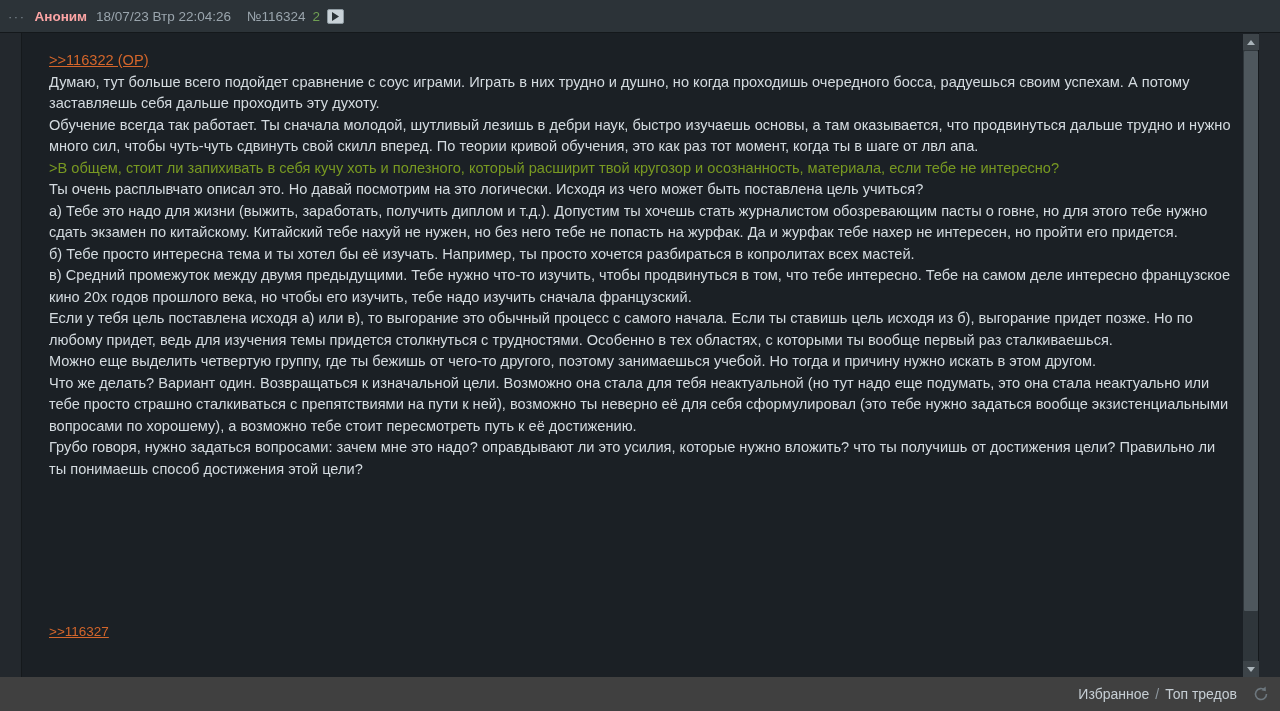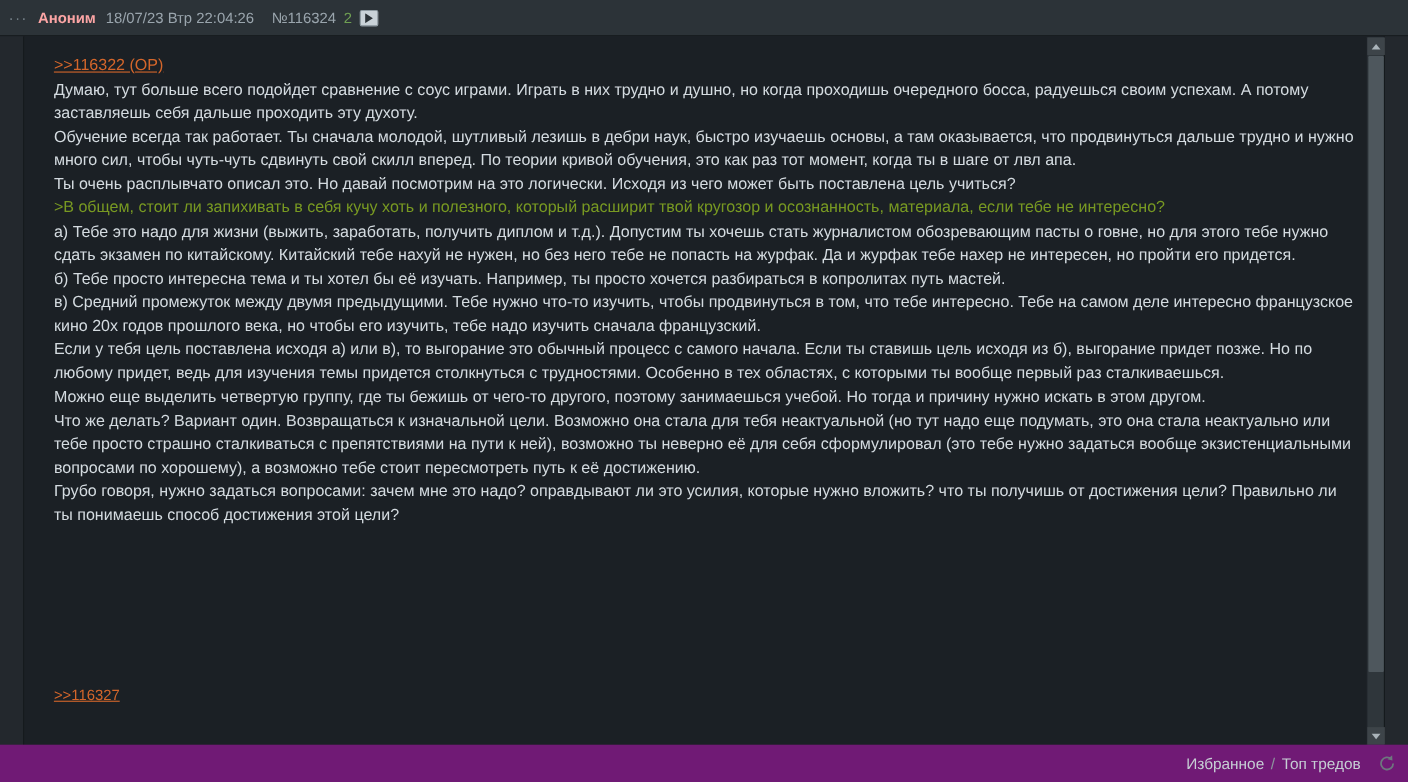--- a/index.html
+++ b/index.html
@@ -146,21 +146,21 @@
     width: 22px; height: 678px;
     background: #23282d;
     border-left: 1px solid #15191c;
   }
 
   
   .bottom-bar {
     position: absolute;
     left: 0; bottom: 0;
     width: 1280px; height: 34px;
-    background: #701a75;
+    background: #404040;
     display: flex;
     align-items: center;
     justify-content: flex-end;
     padding-right: 10px;
     font-size: 14px;
     color: #c6ced4;
   }
   .bottom-link { cursor: pointer; }
   .bottom-sep { margin: 0 6px; color: #8d979e; }
   .refresh-icon {
@@ -194,24 +194,24 @@
   <div class="left-strip"></div>
 
   <div class="right-strip"></div>
 
   <div class="post-body">
     <div class="para-tight" style="margin-bottom:0;">
       <span class="reflink-op"><span class="u">&gt;&gt;116322 (OP)</span></span>
     </div>
     <p class="para">Думаю, тут больше всего подойдет сравнение с соус играми. Играть в них трудно и душно, но когда проходишь очередного босса, радуешься своим успехам. А потому заставляешь себя дальше проходить эту духоту.</p>
     <p class="para">Обучение всегда так работает. Ты сначала молодой, шутливый лезишь в дебри наук, быстро изучаешь основы, а там оказывается, что продвинуться дальше трудно и нужно много сил, чтобы чуть-чуть сдвинуть свой скилл вперед. По теории кривой обучения, это как раз тот момент, когда ты в шаге от лвл апа.</p>
+    <p class="para-tight quote">&gt;В общем, стоит ли запихивать в себя кучу хоть и полезного, который расширит твой кругозор и осознанность, материала, если тебе не интересно?</p>
     <p class="para-tight">Ты очень расплывчато описал это. Но давай посмотрим на это логически. Исходя из чего может быть поставлена цель учиться?</p>
-    <p class="para-tight quote">&gt;В общем, стоит ли запихивать в себя кучу хоть и полезного, который расширит твой кругозор и осознанность, материала, если тебе не интересно?</p>
     <p class="para-tight">а) Тебе это надо для жизни (выжить, заработать, получить диплом и т.д.). Допустим ты хочешь стать журналистом обозревающим пасты о говне, но для этого тебе нужно сдать экзамен по китайскому. Китайский тебе нахуй не нужен, но без него тебе не попасть на журфак. Да и журфак тебе нахер не интересен, но пройти его придется.</p>
-    <p class="para-tight">б) Тебе просто интересна тема и ты хотел бы её изучать. Например, ты просто хочется разбираться в копролитах путь мастей.</p>
+    <p class="para-tight">б) Тебе просто интересна тема и ты хотел бы её изучать. Например, ты просто хочется разбираться в копролитах всех мастей.</p>
     <p class="para">в) Средний промежуток между двумя предыдущими. Тебе нужно что-то изучить, чтобы продвинуться в том, что тебе интересно. Тебе на самом деле интересно французское кино 20х годов прошлого века, но чтобы его изучить, тебе надо изучить сначала французский.</p>
     <p class="para">Если у тебя цель поставлена исходя а) или в), то выгорание это обычный процесс с самого начала. Если ты ставишь цель исходя из б), выгорание придет позже. Но по любому придет, ведь для изучения темы придется столкнуться с трудностями. Особенно в тех областях, с которыми ты вообще первый раз сталкиваешься.</p>
     <p class="para">Можно еще выделить четвертую группу, где ты бежишь от чего-то другого, поэтому занимаешься учебой. Но тогда и причину нужно искать в этом другом.</p>
     <p class="para">Что же делать? Вариант один. Возвращаться к изначальной цели. Возможно она стала для тебя неактуальной (но тут надо еще подумать, это она стала неактуально или тебе просто страшно сталкиваться с препятствиями на пути к ней), возможно ты неверно её для себя сформулировал (это тебе нужно задаться вообще экзистенциальными вопросами по хорошему), а возможно тебе стоит пересмотреть путь к её достижению.</p>
     <p class="para-tight">Грубо говоря, нужно задаться вопросами: зачем мне это надо? оправдывают ли это усилия, которые нужно вложить? что ты получишь от достижения цели? Правильно ли ты понимаешь способ достижения этой цели?</p>
   </div>
 
   <a class="bottom-ref">&gt;&gt;116327</a>
 
   <div class="scrollbar">

